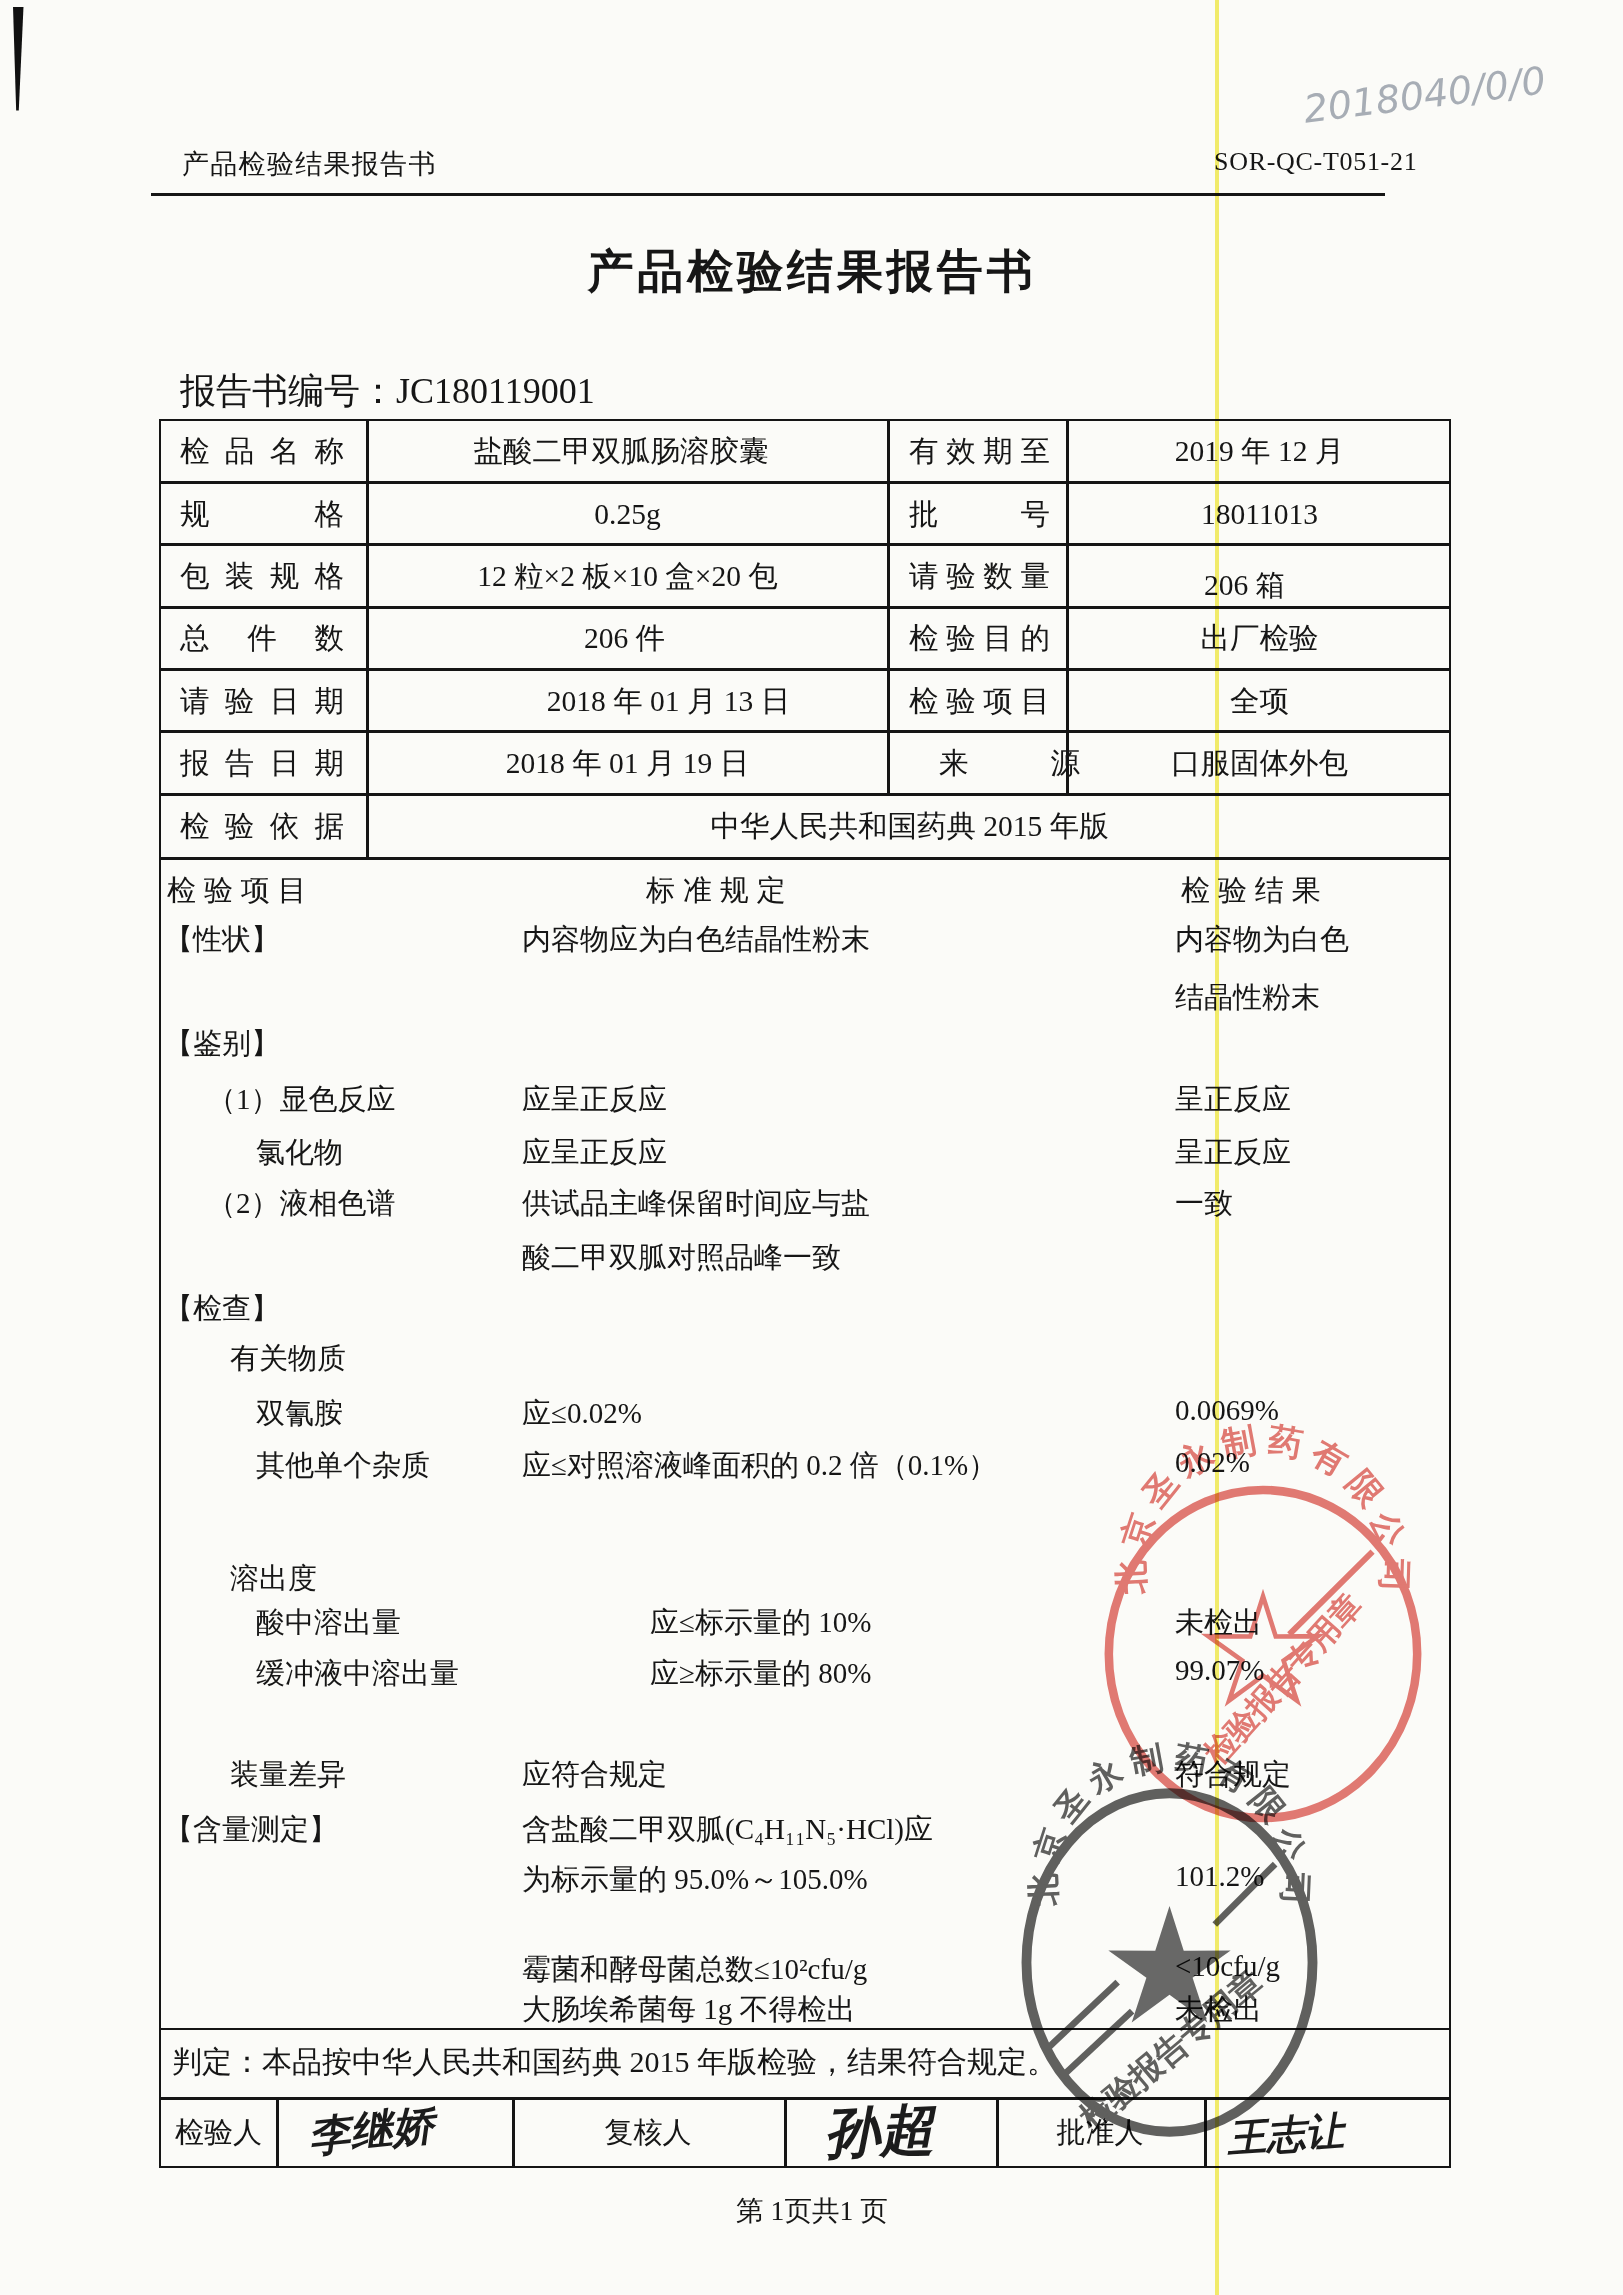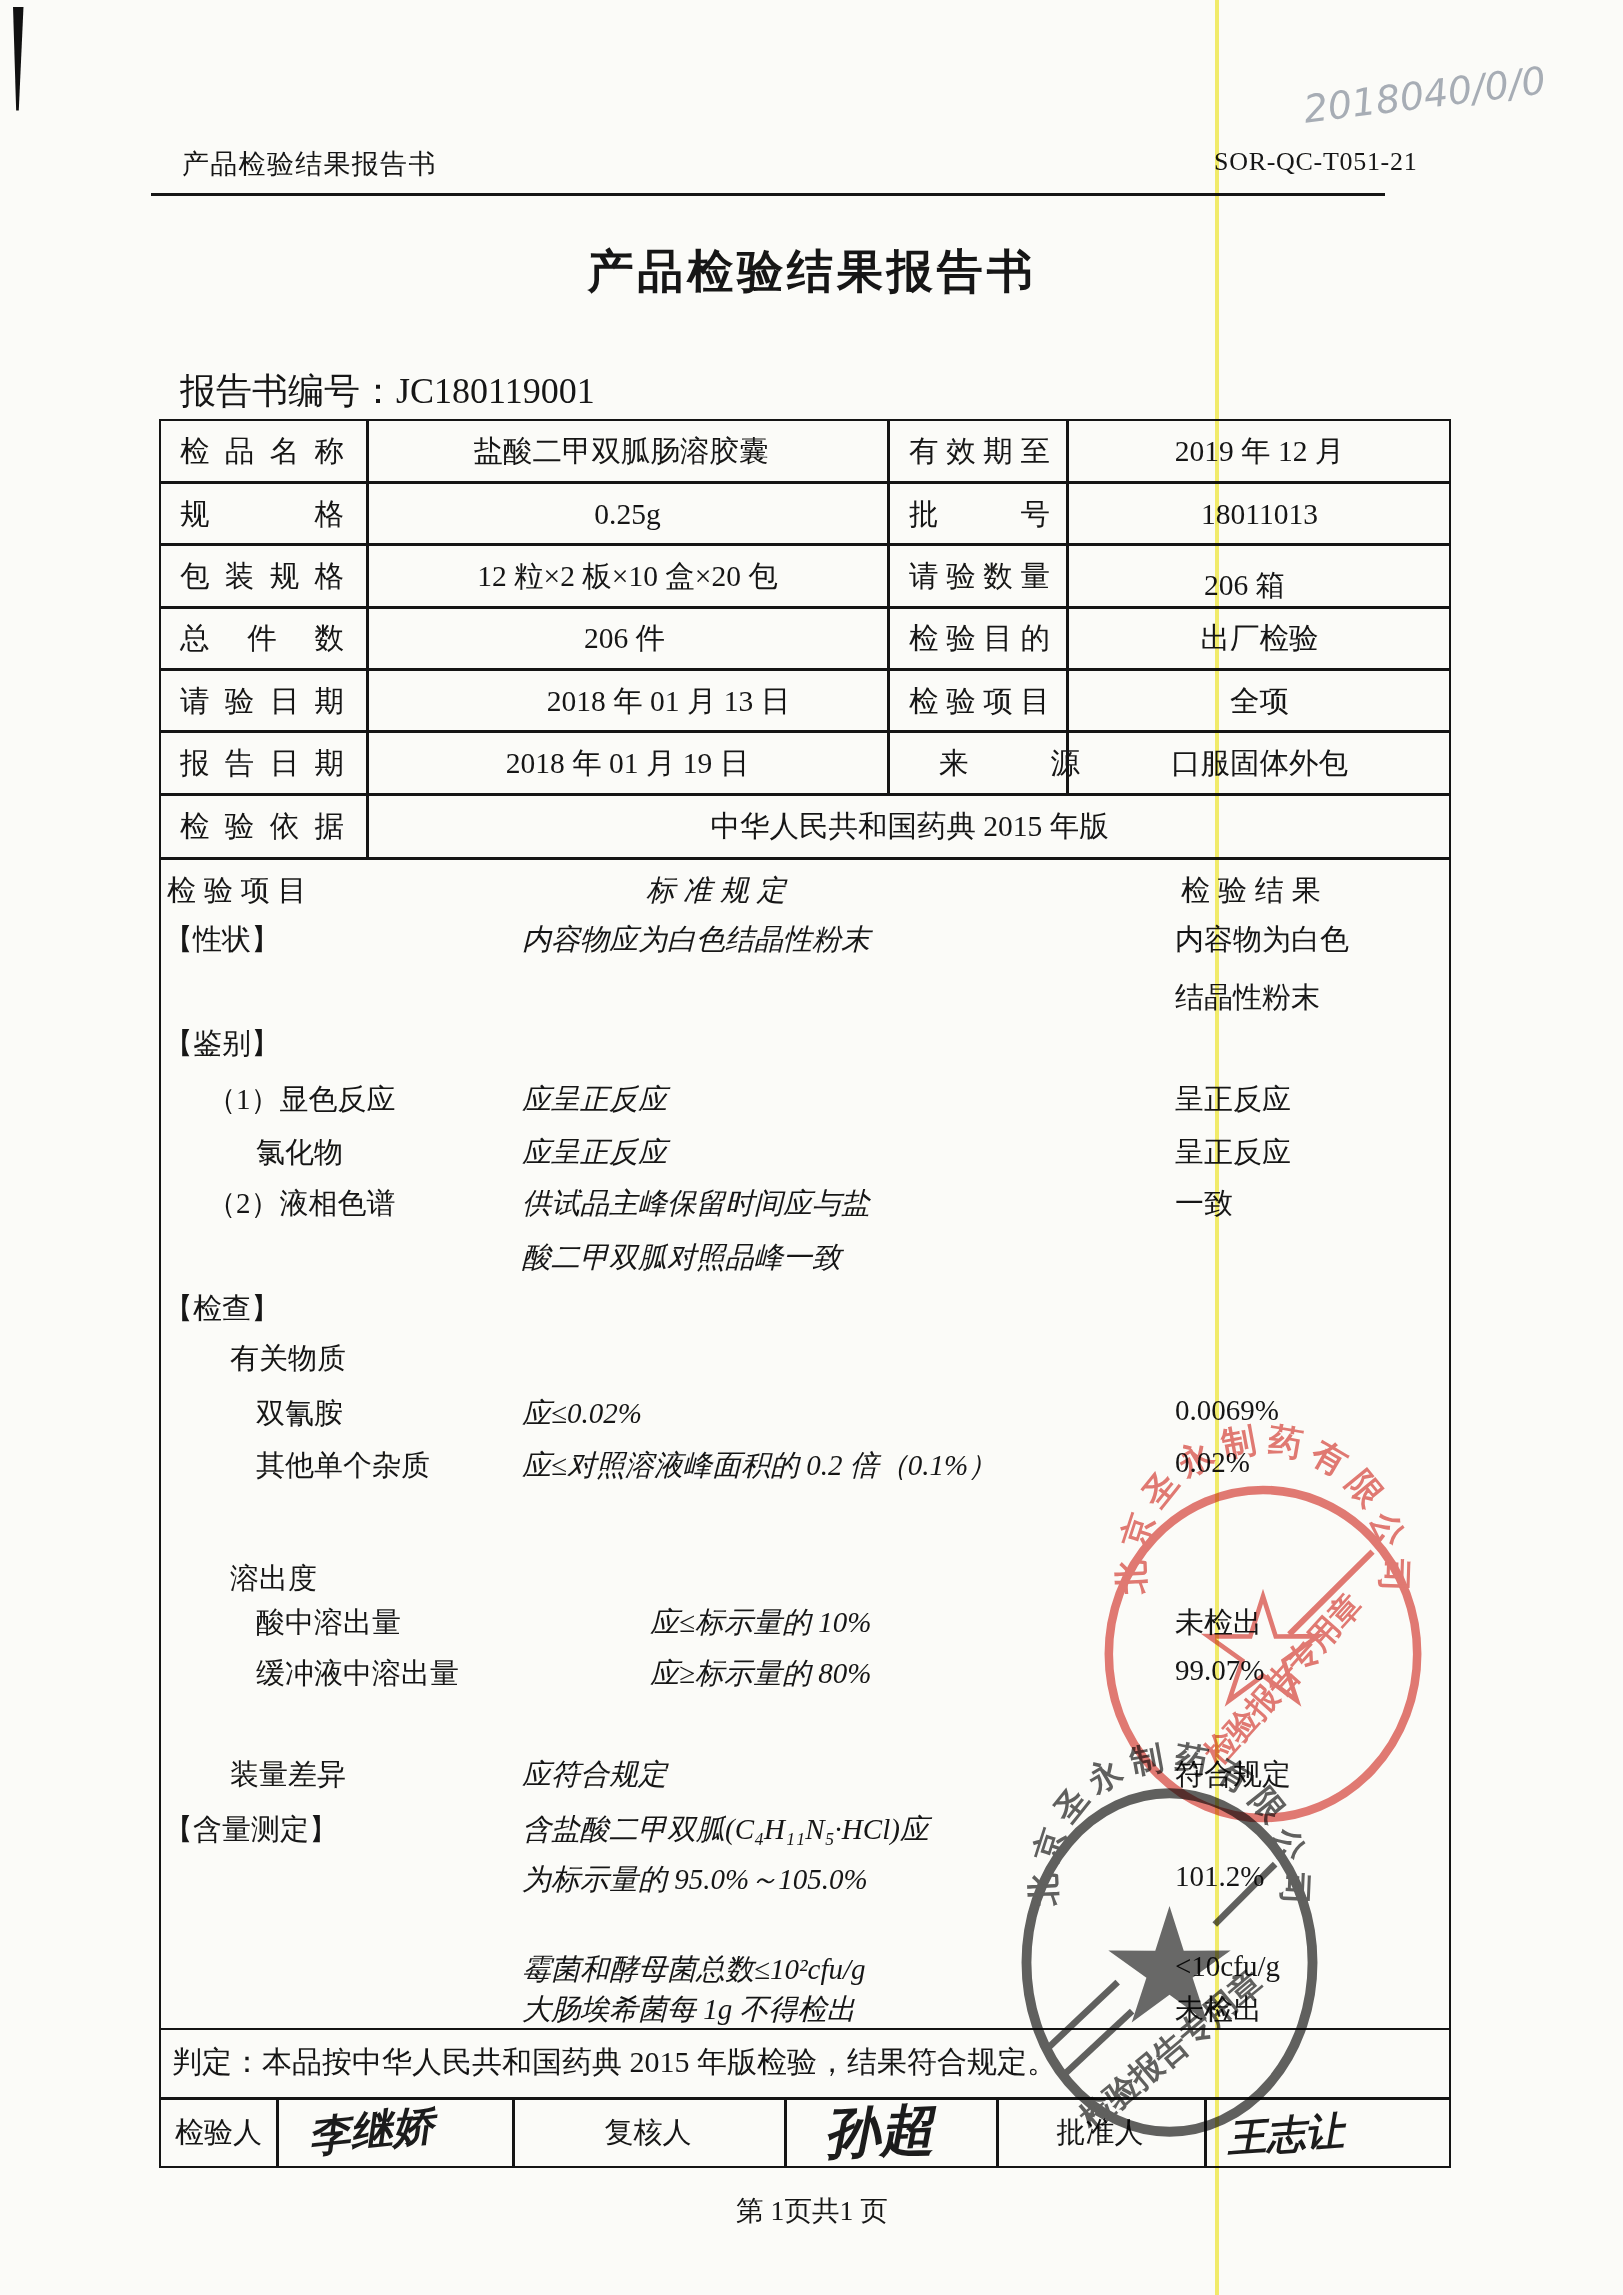--- a/index.html
+++ b/index.html
@@ -23,21 +23,21 @@
   .box{position:absolute;border:2.6px solid #151515;box-sizing:border-box;}
   .hl{position:absolute;left:161px;width:1289px;height:2.6px;background:#151515;}
   .vl{position:absolute;width:2.6px;background:#151515;}
   
   .lab{position:absolute;font-size:29.5px;text-align:justify;text-align-last:justify;}
   .val{position:absolute;font-size:29.5px;text-align:center;}
   
   .ln{position:absolute;left:0;width:1624px;height:35px;font-size:29px;}
   .ci{position:absolute;left:164px;white-space:nowrap;}
   .ci.x315{left:207px}.ci.x350{left:230px}.ci.x390{left:256px}
-  .cs{position:absolute;left:522px;white-space:nowrap;font-style:italic;}
+  .cs{position:absolute;left:522px;white-space:nowrap;}
   .cs.x990{left:650px}
   .cr{position:absolute;left:1175px;white-space:nowrap;}
   .colhead{letter-spacing:7.9px;}
   
   .verdict{position:absolute;left:172px;top:2042px;font-size:30px;}
   .sig-lab{position:absolute;top:2097px;height:71px;line-height:71px;font-size:29px;text-align:center;}
   .sig{position:absolute;font-family:"DejaVu Sans",sans-serif;font-style:italic;font-weight:600;color:#1c1c1c;}
   .footer{position:absolute;left:0;width:1624px;top:2192px;text-align:center;font-size:27.6px;}
   
   .stamp{position:absolute;mix-blend-mode:multiply;overflow:visible;}

